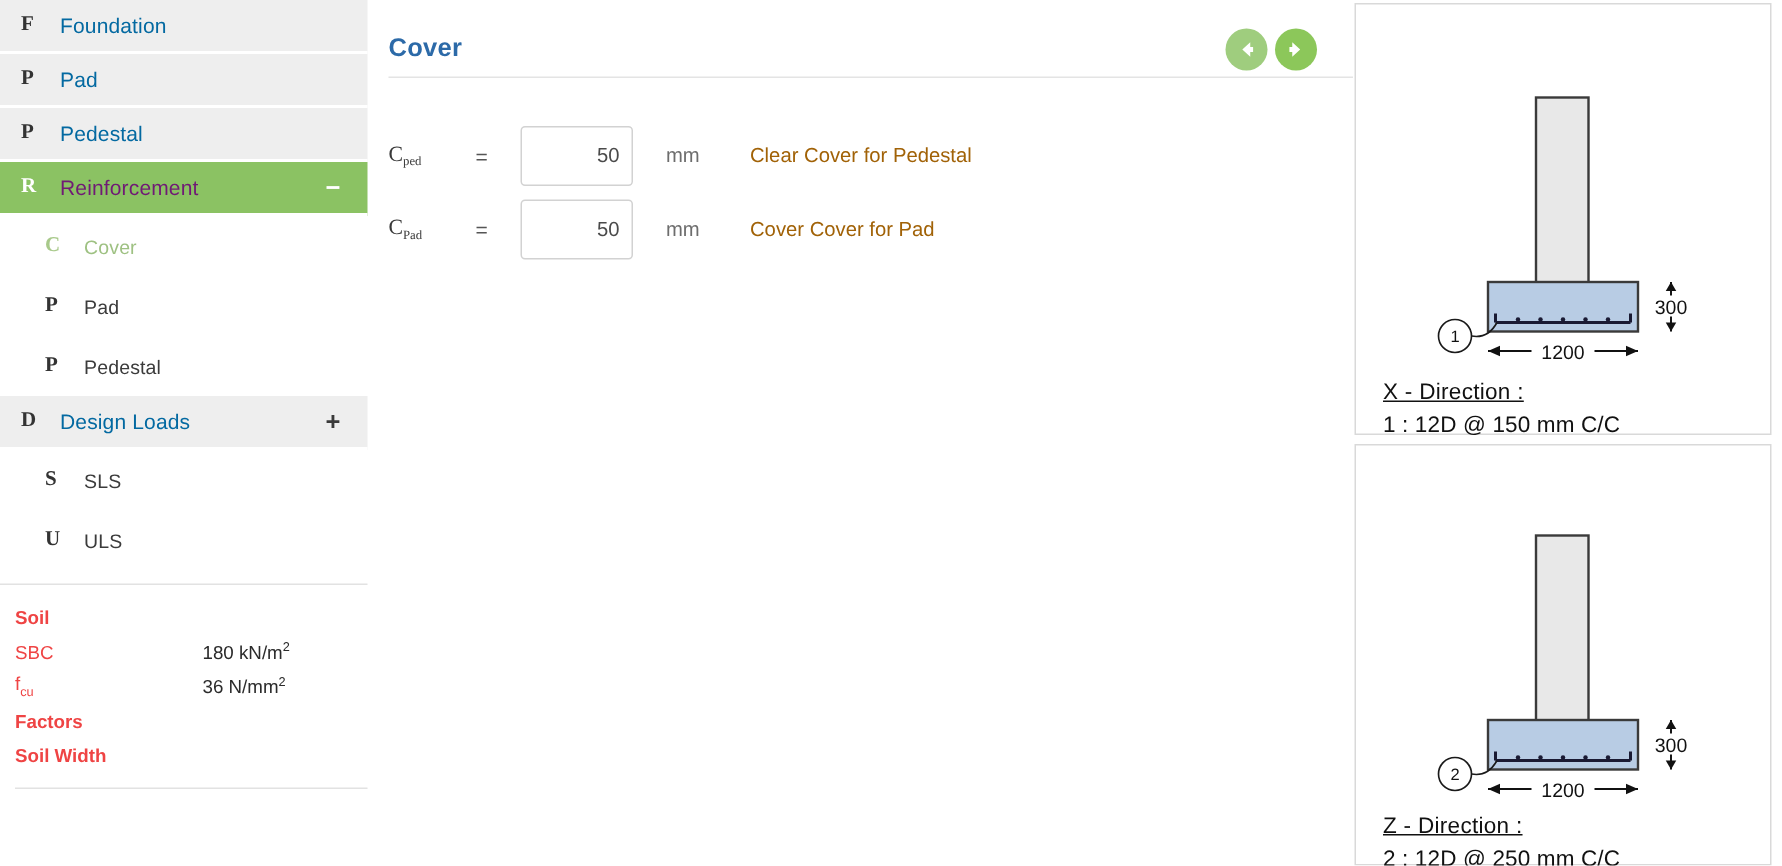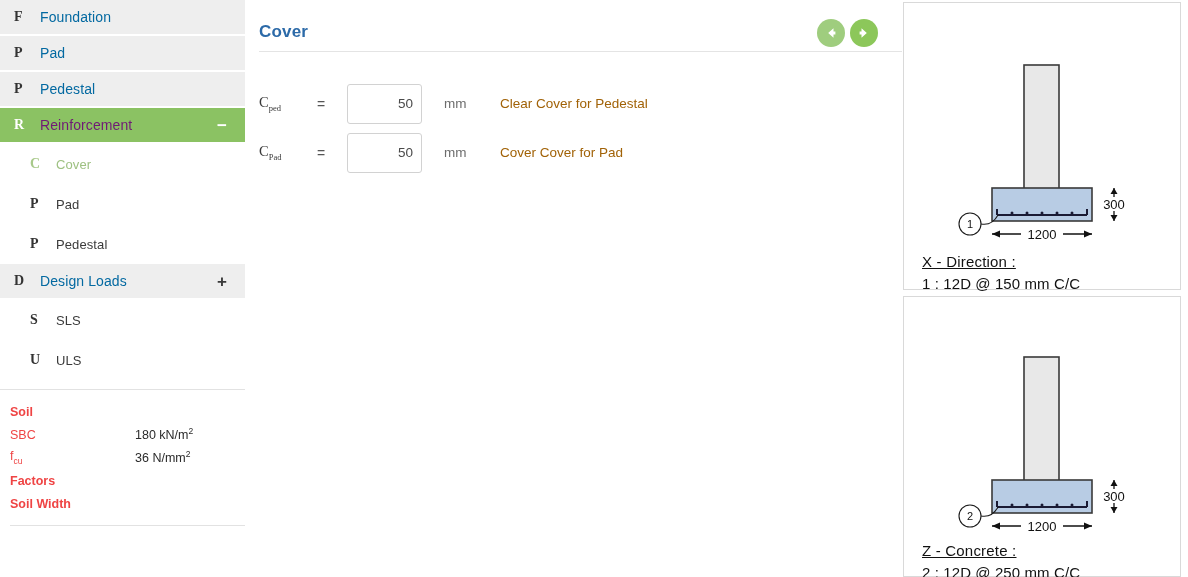--- a/index.html
+++ b/index.html
@@ -382,18 +382,18 @@
         <path d="M188 229 L180 225.5 L180 232.5 Z" fill="#111"></path>
         <rect x="117" y="221" width="42" height="16" fill="#ffffff"></rect>
         <text x="138" y="234" text-anchor="middle" font-family="Liberation Sans, sans-serif" font-size="13" fill="#111">1200</text>
         <line x1="210" y1="183" x2="210" y2="216" stroke="#111" stroke-width="1.3"></line>
         <path d="M210 183 L206.5 189 L213.5 189 Z" fill="#111"></path>
         <path d="M210 216 L206.5 210 L213.5 210 Z" fill="#111"></path>
         <rect x="198" y="192" width="26" height="14" fill="#ffffff"></rect>
         <text x="210" y="204" text-anchor="middle" font-family="Liberation Sans, sans-serif" font-size="13" fill="#111">300</text>
       </svg>
       <div class="legend" style="top:245px;">
-        <div class="legend-title">Z - Concrete :</div>
+        <div class="legend-title">Z - Direction :</div>
         <div class="legend-line">2  : 12D @ 250 mm C/C</div>
       </div>
     </div>
   </aside>
 </div>
 
 </body></html>

